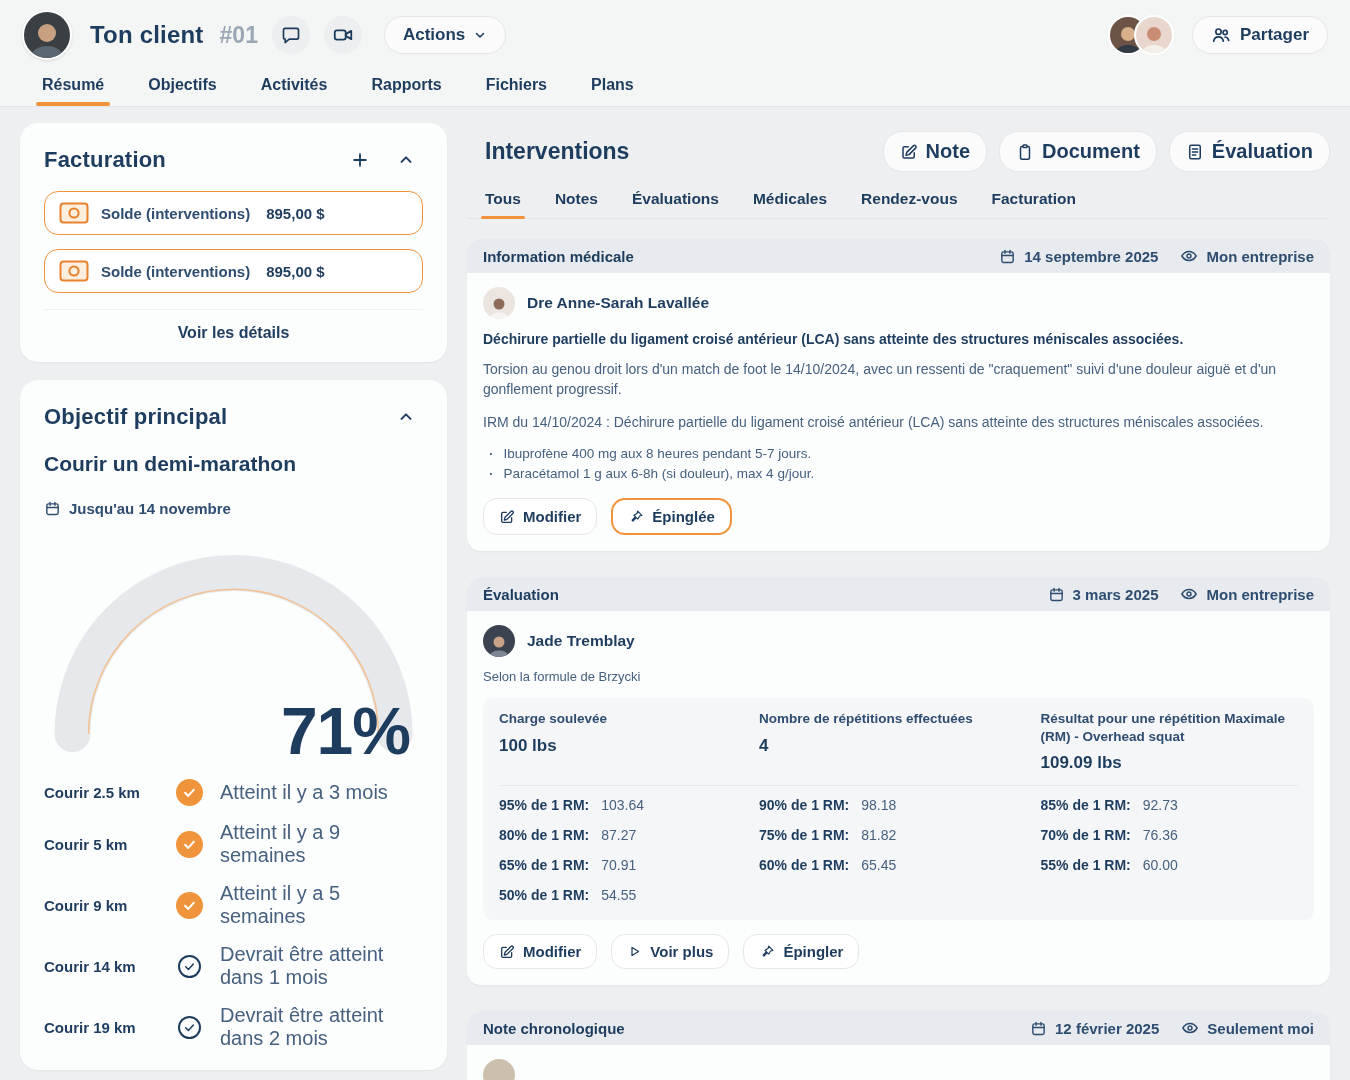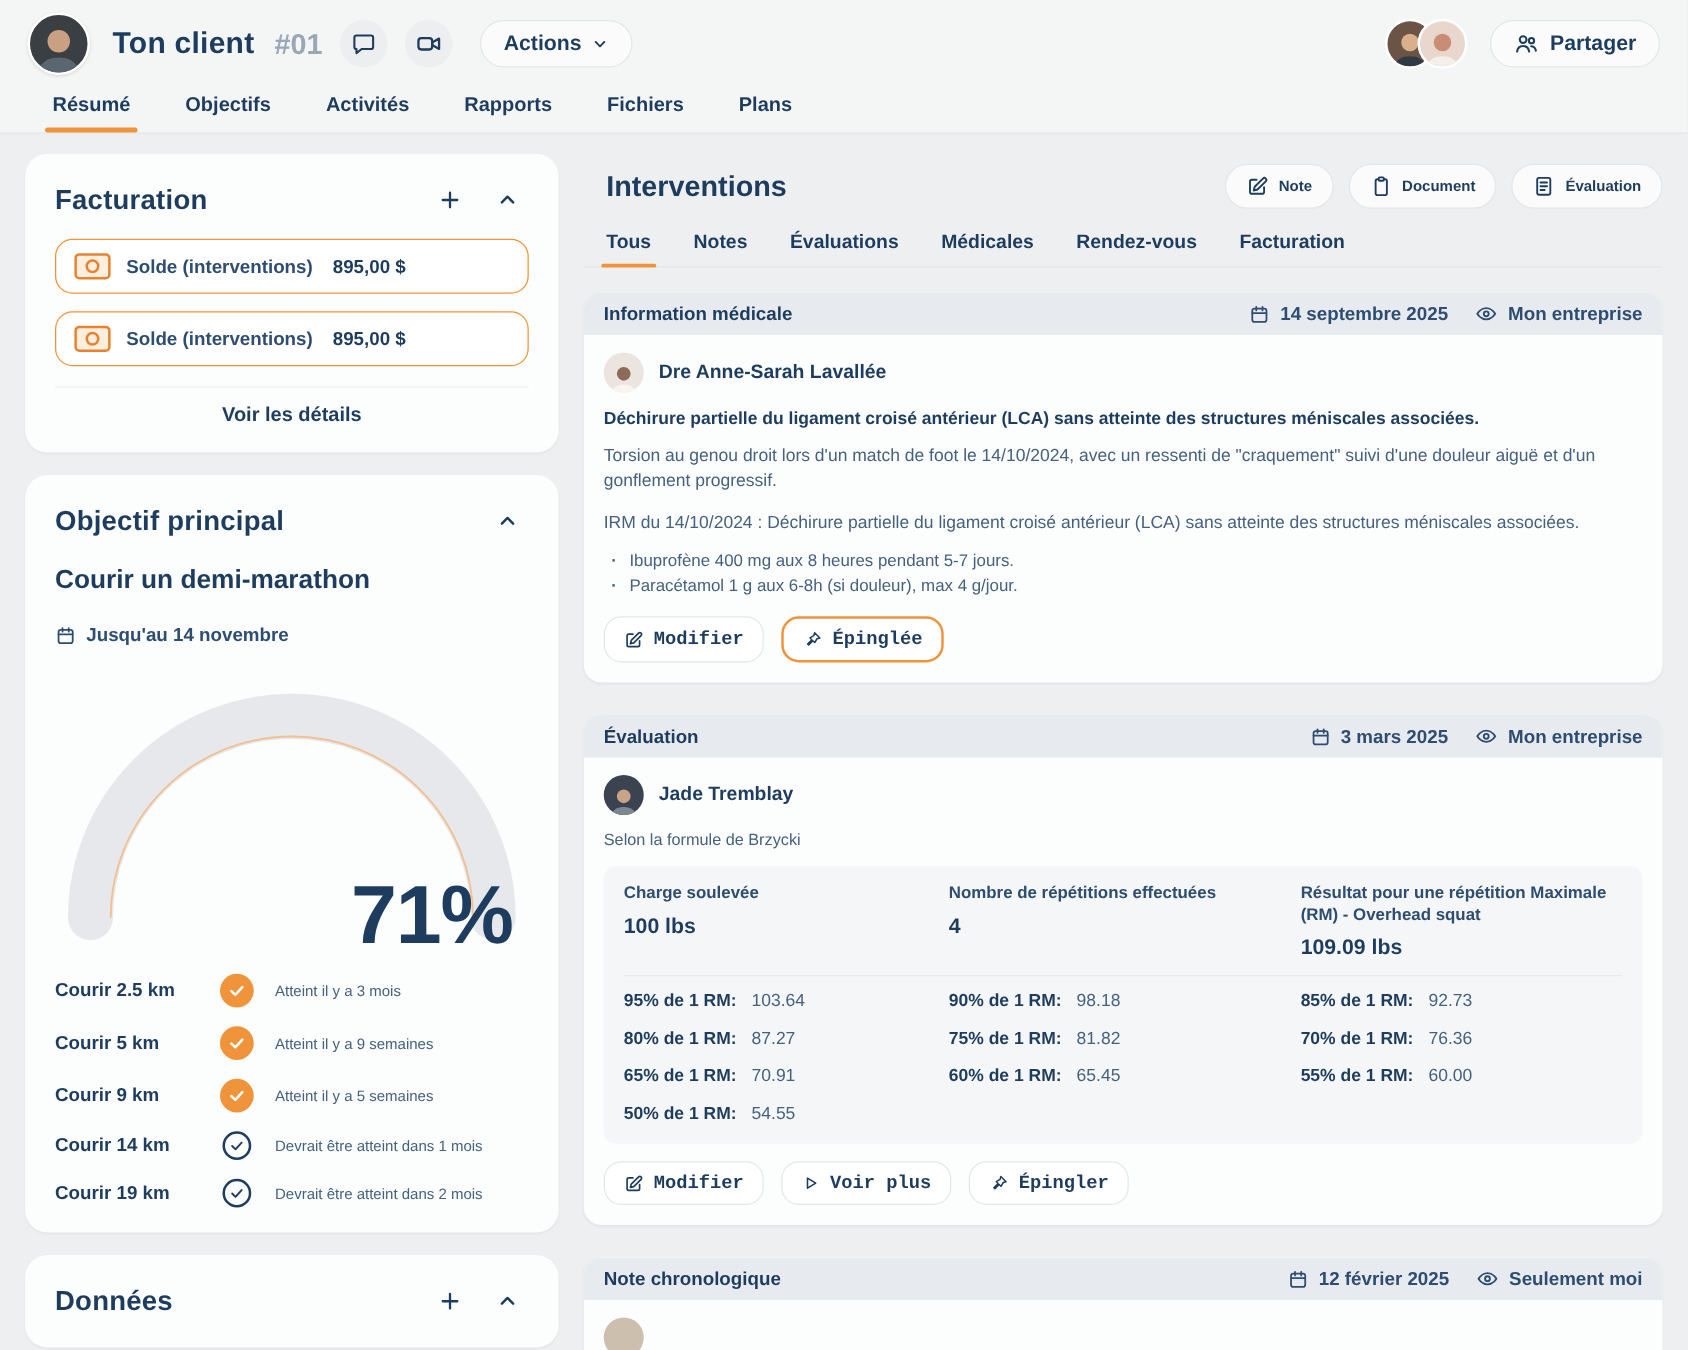--- a/index.html
+++ b/index.html
@@ -59,50 +59,50 @@
   .balance-amount{font-size:15px;font-weight:800;color:var(--navy);margin-left:4px;}
   .details-link{display:block;width:100%;text-align:center;font-size:16px;font-weight:700;color:var(--navy);background:none;border:none;border-top:1px solid #eef0f2;margin-top:16px;padding-top:14px;cursor:pointer;font-family:inherit;}
   
   .goal-name{font-size:21px;font-weight:800;margin-top:18px;}
   .goal-date{display:flex;align-items:center;gap:8px;margin-top:24px;font-size:15px;font-weight:600;color:var(--navy-soft);}
   .gauge-wrap{position:relative;height:238px;margin-top:10px;}
   .gauge-value{position:absolute;left:0;right:13px;bottom:-4px;text-align:right;font-size:66px;font-weight:700;color:var(--navy);letter-spacing:-1px;}
   .sec-title{font-size:20px;font-weight:800;margin-top:16px;}
   .sec-list{display:grid;grid-template-columns:118px 30px 1fr;row-gap:15px;column-gap:14px;align-items:center;margin-top:14px;}
   .sec-label{font-size:15px;font-weight:800;color:var(--navy);}
-  .sec-status{font-size:12px;font-weight:500;color:var(--slate);}
+  .sec-status{font-size:20px;font-weight:500;color:var(--slate);}
   .chk{width:27px;height:27px;border-radius:50%;display:flex;align-items:center;justify-content:center;}
   .chk.done{background:var(--orange);color:#fff;}
   .chk.todo{background:transparent;border:2px solid var(--navy);color:var(--navy);width:23px;height:23px;margin-left:2px;}
   
   .interv-head{display:flex;align-items:center;padding:8px 0 0 18px;}
   .interv-title{font-size:23px;font-weight:800;}
   .interv-actions{margin-left:auto;display:flex;gap:12px;}
-  .pill-btn{display:flex;align-items:center;gap:8px;background:#fbfbfc;border:1px solid var(--pill-border);border-radius:19px;padding:8px 16px;font-size:12px;font-weight:700;color:var(--navy);cursor:pointer;font-family:inherit;}
+  .pill-btn{display:flex;align-items:center;gap:8px;background:#fbfbfc;border:1px solid var(--pill-border);border-radius:19px;padding:8px 16px;font-size:20px;font-weight:700;color:var(--navy);cursor:pointer;font-family:inherit;}
   .interv-tabs{display:flex;gap:34px;padding:18px 0 0 18px;border-bottom:1px solid var(--divider);}
   .interv-tab{font-size:15.5px;font-weight:600;color:var(--navy);padding-bottom:10px;position:relative;background:none;border:none;cursor:pointer;font-family:inherit;}
   .interv-tab.active{font-weight:800;}
   .interv-tab.active::after{content:"";position:absolute;left:-4px;right:-4px;bottom:-1px;height:3.5px;border-radius:3px;background:var(--orange);}
   .interv-cards{display:flex;flex-direction:column;gap:26px;margin-top:20px;}
   .interv-card{background:var(--card-bg);border-radius:14px;box-shadow:0 1px 2px rgba(30,50,70,.05);overflow:hidden;}
   .interv-strip{display:flex;align-items:center;background:var(--strip-bg);padding:8px 16px;border-radius:14px 14px 0 0;}
   .strip-type{font-size:15px;font-weight:800;}
   .strip-meta{margin-left:auto;display:flex;align-items:center;gap:22px;}
   .meta-item{display:flex;align-items:center;gap:8px;font-size:15px;font-weight:600;color:var(--navy-soft);}
   .interv-body{padding:14px 16px 16px 16px;}
   .author-row{display:flex;align-items:center;gap:12px;margin-bottom:12px;}
   .author-avatar{width:32px;height:32px;border-radius:50%;overflow:hidden;display:flex;align-items:flex-end;justify-content:center;}
   .author-name{font-size:15.5px;font-weight:800;}
   .diag{font-size:14px;font-weight:800;color:var(--navy);margin-bottom:12px;}
   .para{font-size:14px;line-height:1.45;color:var(--slate);margin-bottom:12px;}
   .bullets{margin:2px 0 14px 6px;}
   .bullet{font-size:13.5px;color:var(--slate);display:flex;gap:10px;line-height:1.5;}
   .bullet::before{content:"·";color:var(--slate);font-weight:700;}
   .btn-row{display:flex;gap:14px;margin-top:4px;}
-  .action-pill{display:flex;align-items:center;gap:8px;background:#fff;border:1px solid var(--pill-border);border-radius:14px;padding:8px 15px;font-size:15px;font-weight:700;color:var(--navy);cursor:pointer;font-family:Liberation Mono, monospace;}
+  .action-pill{display:flex;align-items:center;gap:8px;background:#fff;border:1px solid var(--pill-border);border-radius:14px;padding:8px 15px;font-size:15px;font-weight:700;color:var(--navy);cursor:pointer;font-family:Liberation Sans, sans-serif;}
   .action-pill.pinned{border:2px solid var(--orange);}
   .eval-title{font-size:19px;font-weight:800;margin-bottom:3px;}
   .eval-sub{font-size:13px;color:var(--slate);margin-bottom:14px;}
   .eval-panel{background:var(--panel-bg);border-radius:10px;padding:12px 16px 10px 16px;margin-bottom:14px;}
   .stats-grid{display:grid;grid-template-columns:1.1fr 1.2fr 1.2fr;column-gap:24px;padding-bottom:12px;border-bottom:1px solid #e7eaee;margin-bottom:4px;}
   .stat-label{font-size:13.5px;font-weight:600;color:var(--navy-soft);line-height:1.3;}
   .stat-value{font-size:17px;font-weight:800;color:var(--navy);margin-top:8px;}
   .rm-grid{display:grid;grid-template-columns:1.1fr 1.2fr 1.2fr;column-gap:24px;}
   .rm-cell{display:flex;gap:12px;align-items:flex-end;padding:7px 0;}
   .rm-label{font-size:14px;font-weight:800;color:var(--navy);white-space:nowrap;}

